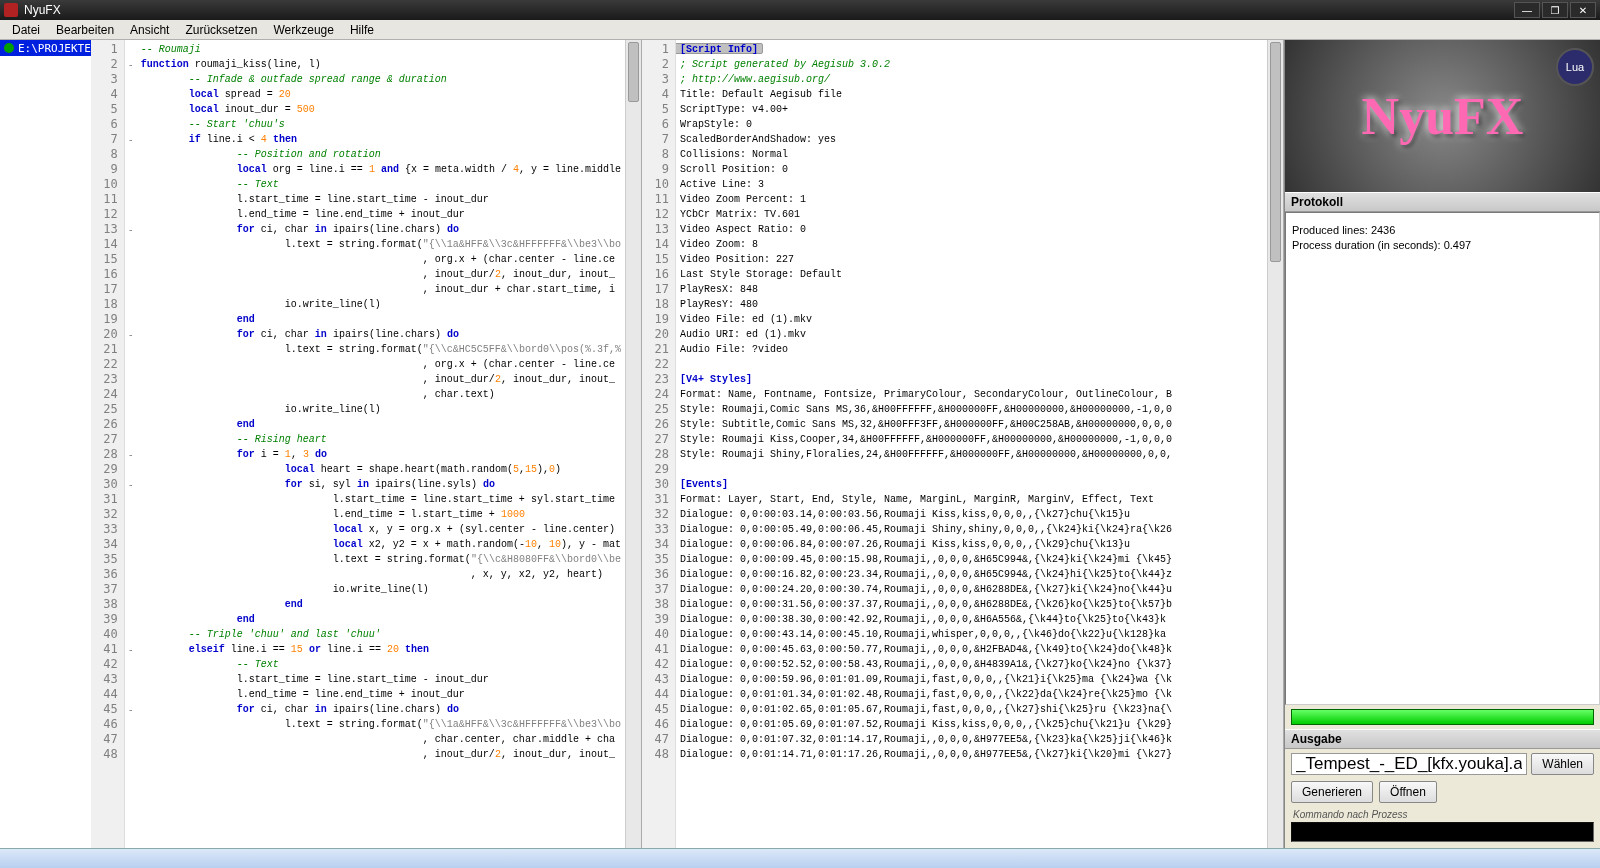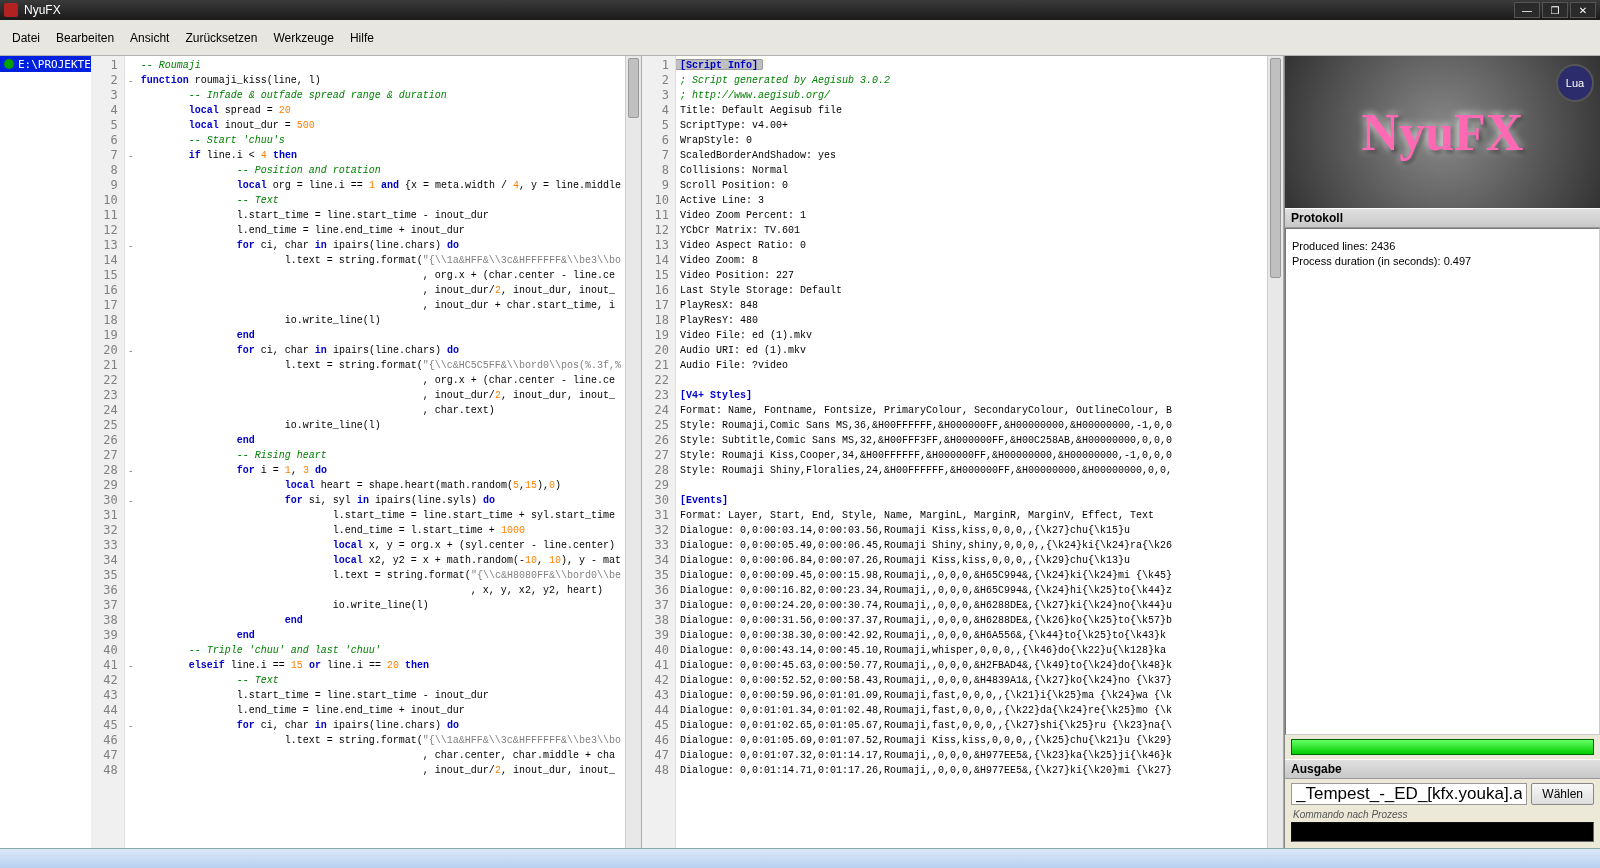--- a/index.html
+++ b/index.html
@@ -2,21 +2,21 @@
 <html><head>
 <meta charset="utf-8">
 <style>
 * { margin: 0; padding: 0; box-sizing: border-box; }
 body { font-family: "Segoe UI", Tahoma, sans-serif; font-size: 11px; background: #d4d0c8; width: 1600px; height: 868px; overflow: hidden; display: flex; flex-direction: column; }
 .titlebar { background: linear-gradient(#3a3a3a, #1a1a1a); color: #fff; height: 20px; display: flex; align-items: center; padding: 0 4px; }
 .titlebar .icon-box { width: 14px; height: 14px; background: #b22222; margin-right: 6px; border-radius: 2px; }
 .titlebar .title { flex: 1; font-size: 12px; }
 .win-btns { display: flex; gap: 2px; }
 .win-btn { width: 26px; height: 16px; background: #2a2a2a; color: #fff; display: flex; align-items: center; justify-content: center; font-size: 10px; border: 1px solid #555; }
-.menubar { background: #e8e6e0; height: 36px; display: flex; align-items: center; padding: 0 4px; border-bottom: 1px solid #b0b0b0; }
+.menubar { background: #e8e6e0; height: 20px; display: flex; align-items: center; padding: 0 4px; border-bottom: 1px solid #b0b0b0; }
 .menubar span { padding: 2px 8px; font-size: 12px; cursor: default; }
 .workspace { flex: 1; display: flex; min-height: 0; }
 .editors { flex: 1; display: flex; min-width: 0; }
 .editor { flex: 1; display: flex; min-width: 0; border-right: 1px solid #aaa; background: #fff; }
 .editor-header { height: 16px; display: flex; align-items: center; padding: 0 4px; font-family: Consolas, monospace; font-size: 11px; overflow: hidden; white-space: nowrap; }
 .editor-header .dot { width: 10px; height: 10px; border-radius: 50%; margin-right: 4px; flex-shrink: 0; }
 .hdr-blue { background: #0020e0; color: #fff; }
 .hdr-blue .dot { background: #00a000; }
 .hdr-red { background: #c00000; color: #fff; }
 .hdr-red .dot { background: #00a000; }
@@ -266,18 +266,22 @@
     <div class="protokoll-body" id="protokoll">
         <div>Produced lines: 2436</div>
         <div>Process duration (in seconds): 0.497</div>
       </div>
     <div class="prozess-bar"></div>
     <div class="panel-title">Ausgabe</div>
     <div class="ausgabe-row">
       <input type="text" value="_Tempest_-_ED_[kfx.youka].ass" style="">
       <button class="btn">Wählen</button>
     </div>
+    <div class="btn-row">
+      <button class="btn">Generieren</button>
+      <button class="btn">Öffnen</button>
+    </div>
     <div class="cmd-label">Kommando nach Prozess</div>
     <div class="cmd-input"></div>
   </div>
 </div>
 
 <div class="statusbar"></div>
 
 </body></html>

